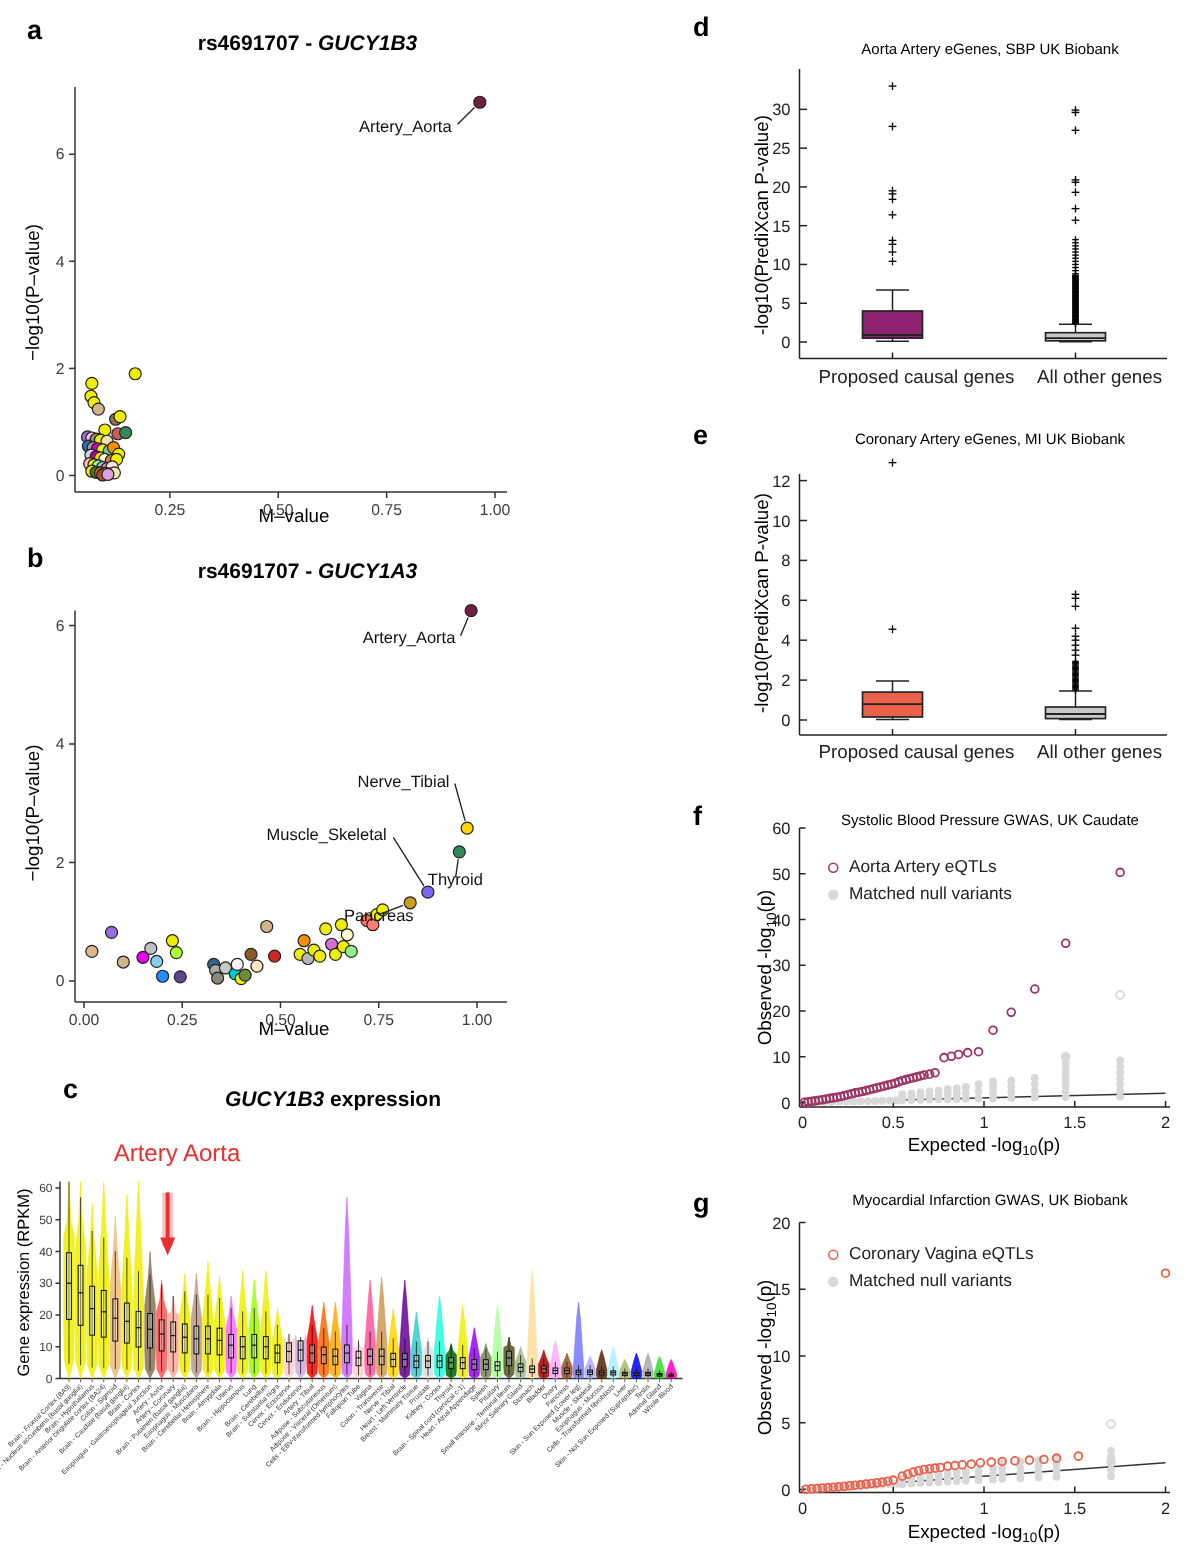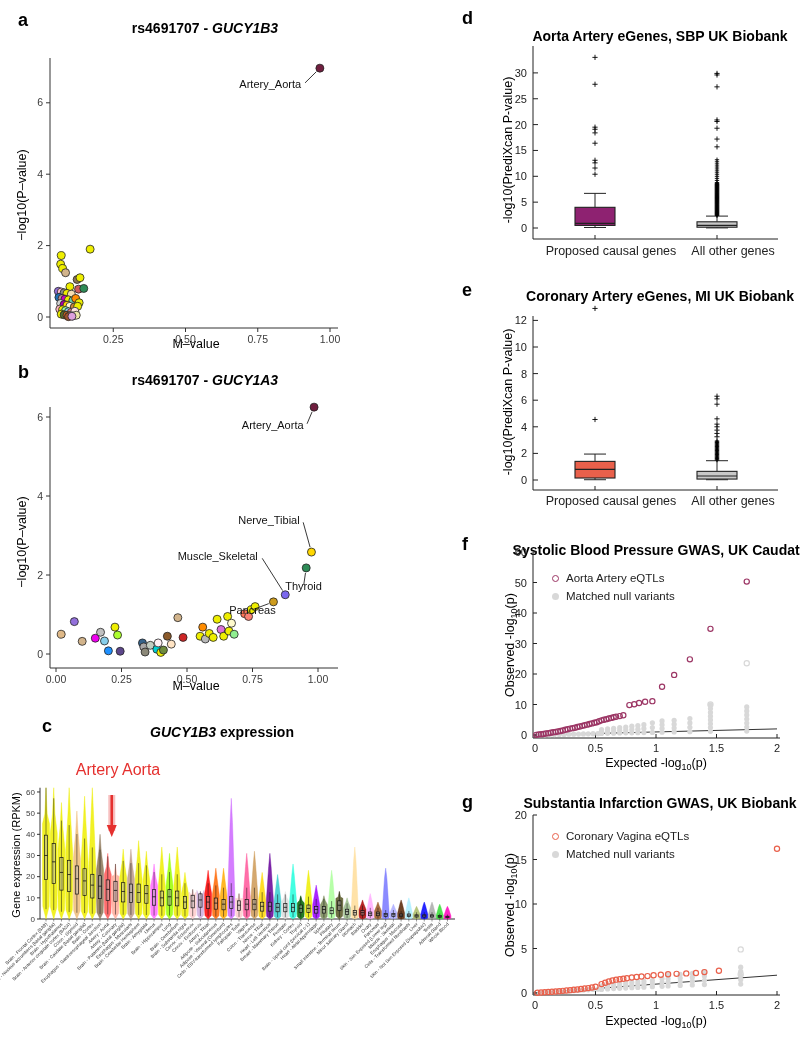--- a/index.html
+++ b/index.html
@@ -2,21 +2,21 @@
 <html><head>
 <meta charset="utf-8">
 <style>
   html,body{margin:0;padding:0;background:#fff;}
   body{width:800px;height:1044px;position:relative;overflow:hidden;
        font-family:"Liberation Sans",sans-serif;color:#000;}
   .abs{position:absolute;}
   .panel-letter{font-size:18px;font-weight:bold;}
   .ptitle{font-weight:bold;font-size:14px;white-space:nowrap;transform:translateX(-50%);}
   .ptitle .gene{font-style:italic;margin-top:44px;}
-  .ptitle-sm{font-weight:bold;font-size:14px;white-space:nowrap;transform:translateX(-50%);}
+  .ptitle-sm{font-weight:normal;font-size:10px;white-space:nowrap;transform:translateX(-50%);}
   .axlab{font-size:12.5px;white-space:nowrap;}
   .axlab-center{transform:translateX(-50%);}
   .axlab-rot{transform:translate(-50%,-50%) rotate(-90deg);transform-origin:center;}
   .sub10{font-size:9px;vertical-align:-3px;}
   .catlab{font-size:12.5px;white-space:nowrap;transform:translateX(-50%);color:#222;padding-left:32px;}
   .legend-row{display:flex;align-items:center;gap:7px;font-size:11.5px;white-space:nowrap;color:#222;}
   .lg-marker{width:7px;height:7px;border-radius:50%;display:inline-block;box-sizing:border-box;}
   .red-note{color:#E5302E;font-size:16px;white-space:nowrap;transform:translateX(-50%);}
   svg{position:absolute;overflow:visible;}
   svg text{font-family:"Liberation Sans",sans-serif;}
@@ -31,21 +31,21 @@
 <div class="abs panel-letter" style="left:462px;top:280px">e</div>
 <div class="abs panel-letter" style="left:462px;top:534px">f</div>
 <div class="abs panel-letter" style="left:462px;top:792px">g</div>
 
 <div class="abs ptitle" style="left:205px;top:20px"><span>rs4691707 - </span><span class="gene">GUCY1B3</span></div>
 <div class="abs ptitle" style="left:205px;top:372px"><span>rs4691707 - </span><span class="gene">GUCY1A3</span></div>
 <div class="abs ptitle" style="left:222px;top:724px"><span class="gene">GUCY1B3</span><span> expression</span></div>
 <div class="abs ptitle-sm" style="left:660px;top:28px">Aorta Artery eGenes, SBP UK Biobank</div>
 <div class="abs ptitle-sm" style="left:660px;top:288px">Coronary Artery eGenes, MI UK Biobank</div>
 <div class="abs ptitle-sm" style="left:660px;top:542px">Systolic Blood Pressure GWAS, UK Caudate</div>
-<div class="abs ptitle-sm" style="left:660px;top:795px">Substantia Infarction GWAS, UK Biobank</div>
+<div class="abs ptitle-sm" style="left:660px;top:795px">Myocardial Infarction GWAS, UK Biobank</div>
 
 <div class="abs axlab axlab-center" style="left:196px;top:337px">M–value</div>
 <div class="abs axlab axlab-rot" style="left:22px;top:195px">−log10(P–value)</div>
 <div class="abs axlab axlab-center" style="left:196px;top:679px">M–value</div>
 <div class="abs axlab axlab-rot" style="left:22px;top:542px">−log10(P–value)</div>
 <div class="abs axlab axlab-rot" style="left:16px;top:855px;font-size:11px">Gene expression (RPKM)</div>
 <div class="abs axlab axlab-rot" style="left:508px;top:150px">-log10(PrediXcan P-value)</div>
 <div class="abs axlab axlab-rot" style="left:508px;top:402px">-log10(PrediXcan P-value)</div>
 <div class="abs axlab axlab-rot" style="left:511px;top:645px"><span>Observed -log</span><span class="sub10">10</span><span>(p)</span></div>
 <div class="abs axlab axlab-center" style="left:656px;top:756px"><span>Expected -log</span><span class="sub10">10</span><span>(p)</span></div>

